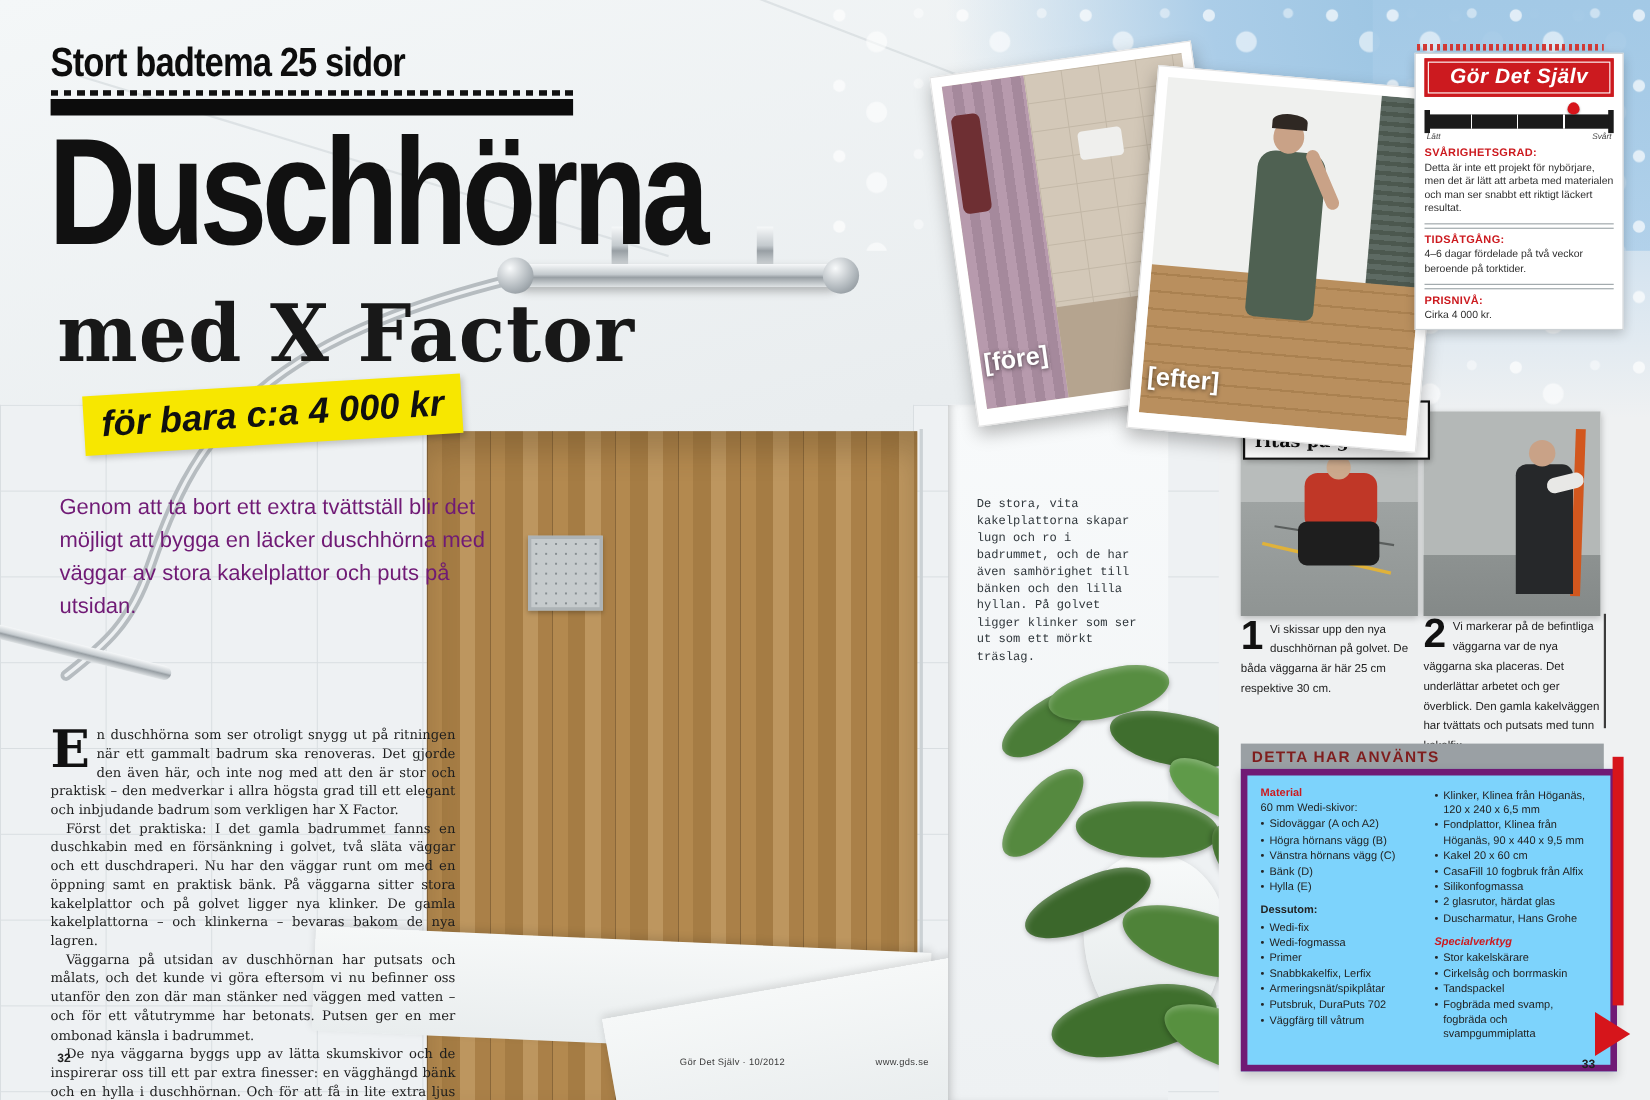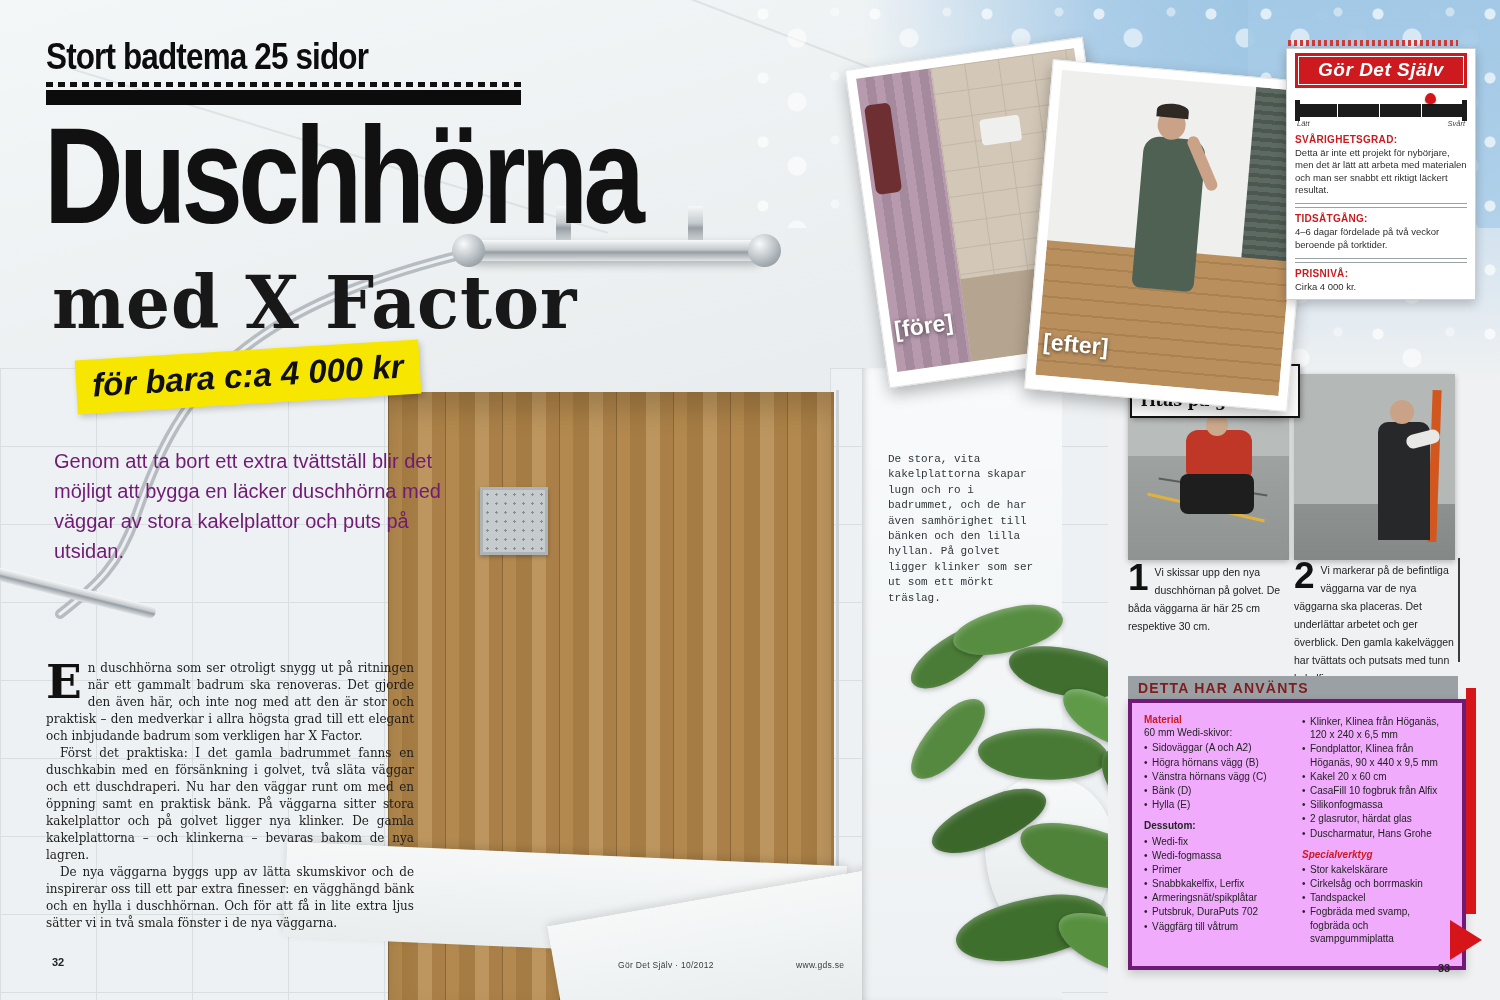--- a/index.html
+++ b/index.html
@@ -84,21 +84,21 @@
   
   .step-title-box{background:#fff;border:2px solid #121212;padding:6px 9px;
     font-family:"DejaVu Serif",serif;font-weight:700;font-size:16px;line-height:1.2;color:#101010;box-shadow:2px 2px 5px rgba(0,0,0,.25);}
   .step-photo{box-shadow:0 2px 6px rgba(0,0,0,.25);overflow:hidden;}
   .step-num{float:left;font-weight:800;font-size:37px;line-height:.85;margin-right:6px;color:#111;}
   .step-text{font-size:10.5px;line-height:1.32;color:#222;}
 
   
   .used-header{background:#9aa0a4;color:#7f1d1d;font-weight:800;font-size:14px;letter-spacing:1.2px;
     padding:4px 10px;}
-  .used-body{background:#f0abfc;border:4px solid #701a75;box-shadow:0 4px 9px rgba(0,0,0,.18);}
+  .used-body{background:#7dd3fc;border:6px solid #701a75;box-shadow:0 4px 9px rgba(0,0,0,.18);}
   .used-col{font-size:10px;line-height:1.32;color:#232323;}
   .used-col .red{color:#cc1a1f;font-weight:700;}
   .used-col .blk{font-weight:700;}
   .used-col ul{list-style:none;margin:2px 0 8px;padding:0;}
   .used-col li{padding-left:8px;position:relative;margin-bottom:1px;}
   .used-col li::before{content:"•";position:absolute;left:0;top:0;}
   .special-h{color:#cc1a1f;font-weight:700;font-style:italic;}
 
   .vrule{background:#3c3c3c;}
   .red-strip{background:#d6151b;}
@@ -177,20 +177,21 @@
   </div>
   <div class="abs" style="left:76px;top:350px;z-index:6;">
     <span class="banner">för bara c:a 4 000 kr</span>
   </div>
 
   <div class="abs intro" style="left:54px;top:446px;z-index:6;">Genom att ta bort ett extra tvättställ blir det möjligt att bygga en läcker duschhörna med väggar av stora kakelplattor och puts på utsidan.</div>
 
   <div class="abs bodytext" style="left:46px;top:660px;z-index:6;">
     <p class="first"><span class="dropcap">E</span><span>n duschhörna som ser otroligt snygg ut på ritningen när ett gammalt badrum ska renoveras. Det gjorde den även här, och inte nog med att den är stor och praktisk – den medverkar i allra högsta grad till ett elegant och inbjudande badrum som verkligen har X Factor.</span></p>
     <p>Först det praktiska: I det gamla badrummet fanns en duschkabin med en försänkning i golvet, två släta väggar och ett duschdraperi. Nu har den väggar runt om med en öppning samt en praktisk bänk. På väggarna sitter stora kakelplattor och på golvet ligger nya klinker. De gamla kakelplattorna – och klinkerna – bevaras bakom de nya lagren.</p>
+    <p>Väggarna på utsidan av duschhörnan har putsats och målats, och det kunde vi göra eftersom vi nu befinner oss utanför den zon där man stänker ned väggen med vatten – och för ett våtutrymme har betonats. Putsen ger en mer ombonad känsla i badrummet.</p>
     <p>De nya väggarna byggs upp av lätta skumskivor och de inspirerar oss till ett par extra finesser: en vägghängd bänk och en hylla i duschhörnan. Och för att få in lite extra ljus sätter vi in två smala fönster i de nya väggarna.</p>
   </div>
 
   <div class="abs photo-caption" style="left:888px;top:452px;z-index:6;">De stora, vita kakelplattorna skapar lugn och ro i badrummet, och de har även samhörighet till bänken och den lilla hyllan. På golvet ligger klinker som ser ut som ett mörkt träslag.</div>
 
   <div class="abs polaroid" style="left:866px;top:52px;width:220px;height:296px;transform:rotate(-8deg);z-index:7;">
     <div class="abs" style="left:9px;top:9px;right:9px;bottom:14px;background:#d8cec2;overflow:hidden;">
       <div class="abs" style="left:0;top:0;width:34%;height:100%;background:repeating-linear-gradient(90deg,#b79aad 0 9px,#a5899c 9px 18px);"></div>
       <div class="abs" style="left:4px;top:28px;width:26px;height:90px;background:#6e2f33;border-radius:6px;"></div>
       <div class="abs" style="left:34%;top:0;right:0;height:72%;background-color:#d3c8b8;background-image:linear-gradient(#c2b7a6 1px,transparent 1px),linear-gradient(90deg,#c2b7a6 1px,transparent 1px);background-size:34px 26px;"></div>

